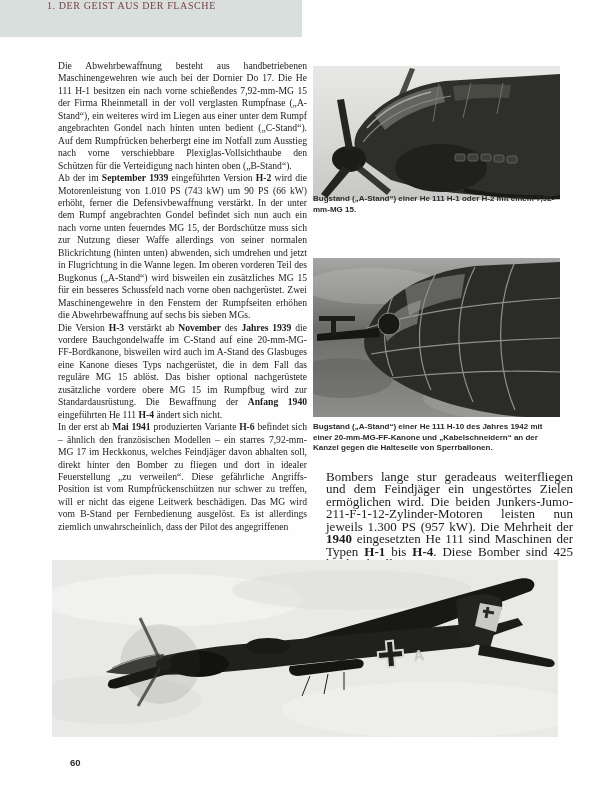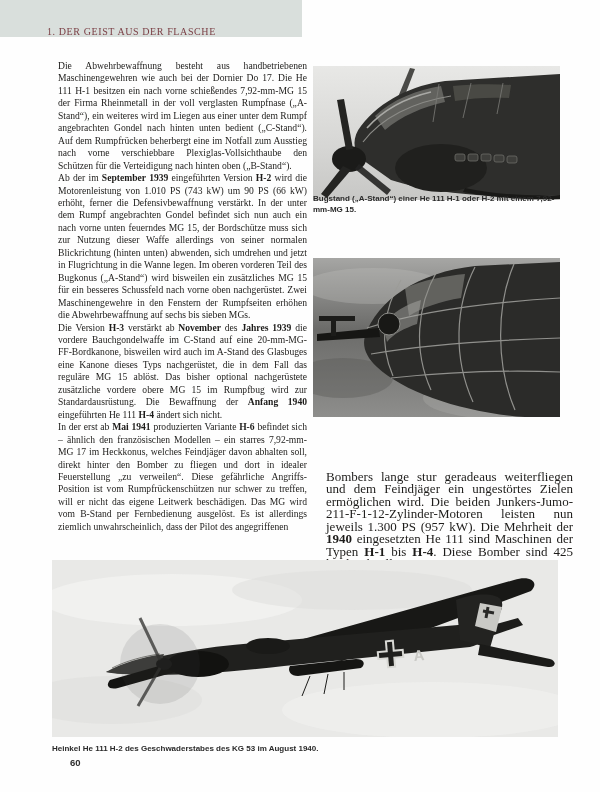--- a/index.html
+++ b/index.html
@@ -2,21 +2,21 @@
 <html lang="de"><head>
 <meta charset="utf-8">
 <style>
   html,body{margin:0;padding:0;}
   body{width:600px;height:792px;background:#ffffff;overflow:hidden;
        font-family:"Liberation Serif", serif;}
   .page{position:relative;width:600px;height:792px;background:#fefefe;}
 
   
   .header-bar{position:absolute;left:0;top:0;width:302px;height:37px;
-mistakably    background:#d9dfdc;display:flex;align-items:flex-end;}
+mistakably    background:#d9dfdc;display:flex;align-items:flex-start;}
   .header-bar{background:#d9dfdc;}
   .chapter-title{margin-left:47px;font-size:10px;letter-spacing:0.6px;
     color:#7b4046;font-family:"Liberation Serif",serif;white-space:nowrap;}
 
   
   .col-left{position:absolute;left:58px;top:60px;width:249px;
     font-size:9.6px;line-height:12.45px;color:#1d1c1a;text-align:justify;}
   .col-left p{margin:0;padding:0;}
   b{font-weight:bold;}
 
@@ -121,20 +121,21 @@
 
       <circle cx="76" cy="66" r="11" fill="#181816" stroke="#8c8c88" stroke-width="1"></circle>
 
       <path d="M4,76 L66,70 L67,79 L4,83 Z" fill="#161614"></path>
 
       <rect x="6" y="58" width="36" height="5" fill="#1c1c1a"></rect>
       <rect x="18" y="58" width="5" height="20" fill="#1c1c1a"></rect>
     </svg>
   </div>
 
+  <div class="caption" style="left:313px;top:422px;width:247px;">Bugstand („A-Stand“) einer He 111 H-10 des Jahres 1942 mit einer 20-mm-MG-FF-Kanone und „Kabelschneidern“ an der Kanzel gegen die Halteseile von Sperrballonen.</div>
 
   <div class="col-right-text">
     <p style="margin:0"><span>Bombers lange stur geradeaus weiterfliegen und dem Feindjäger ein ungestörtes Zielen ermöglichen wird. Die beiden Junkers-Jumo-211-F-1-12-Zylinder-Motoren leisten nun jeweils 1.300 PS (957 kW). Die Mehrheit der </span><b>1940</b><span> eingesetzten He 111 sind Maschinen der Typen </span><b>H-1</b><span> bis </span><b>H-4</b><span>. Diese Bomber sind 425 km/h schnell.</span></p>
   </div>
 
   <div class="photo" style="left:52px;top:560px;width:506px;height:177px;">
     <svg width="506" height="177" viewBox="0 0 506 177">
       <rect width="506" height="177" fill="#e9e9e7"></rect>
       <ellipse cx="120" cy="40" rx="130" ry="26" fill="#f4f4f2" opacity="0.7"></ellipse>
       <ellipse cx="380" cy="150" rx="150" ry="28" fill="#f2f2f0" opacity="0.6"></ellipse>
@@ -184,17 +185,16 @@
         <rect x="334" y="80" width="9" height="28" fill="#d8d8d4"></rect>
         <rect x="325" y="90" width="27" height="9" fill="#d8d8d4"></rect>
         <rect x="336" y="82" width="5" height="24" fill="#1f1f1d"></rect>
         <rect x="327" y="92" width="23" height="5" fill="#1f1f1d"></rect>
       </g>
 
       <text x="362" y="101" transform="rotate(-5 362 101)" font-family="Liberation Sans, sans-serif" font-size="15" font-weight="bold" fill="#c9c9c5">A</text>
     </svg>
   </div>
 
-  <div class="caption" style="left:52px;top:744px;width:506px;">Heinkel He 111 H-2 des Geschwaderstabes des KG 53 im August 1940.</div>
 
   <div class="pagenum">60</div>
 
 </div>
 
 </body></html>

